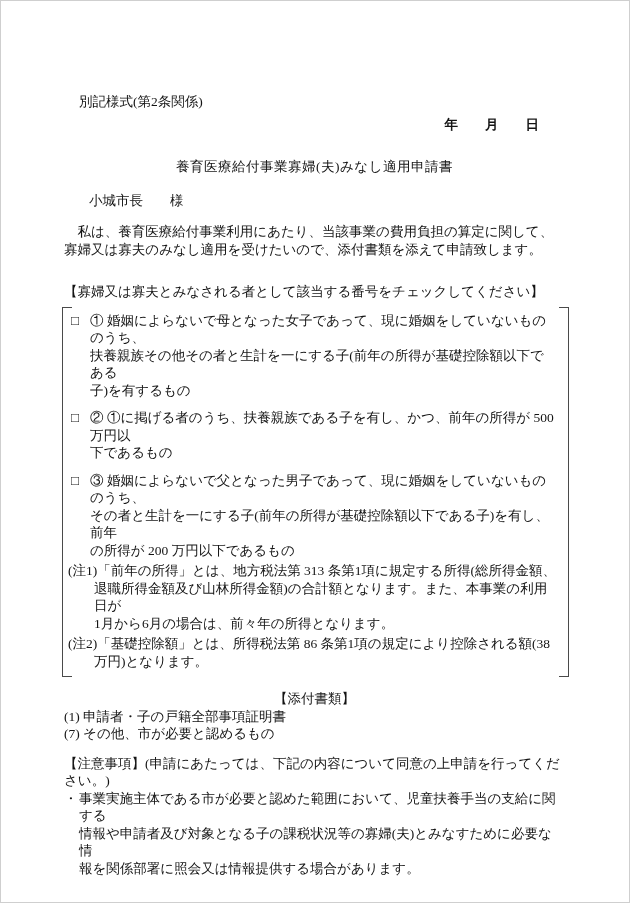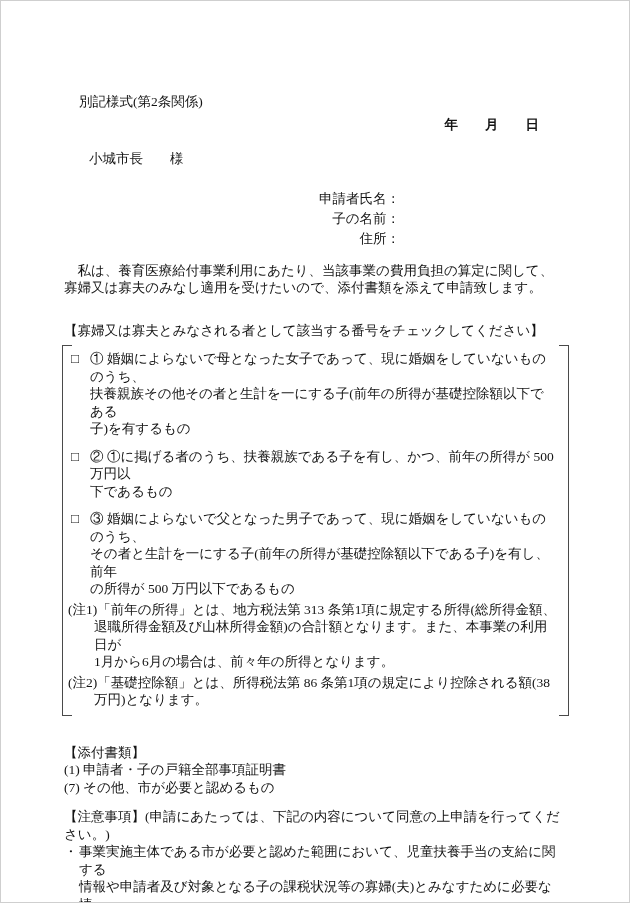--- a/index.html
+++ b/index.html
@@ -14,59 +14,55 @@
   }
   .page {
     position: relative;
     padding: 92px 64px 0 63px;
     font-size: 13.5px;
     line-height: 17.5px;
   }
   .form-code { padding-left: 15px; }
   .date-line { margin-top: 5px; text-align: right; padding-right: 26px; font-weight: bold; }
   .doc-title { margin-top: 25px; text-align: center; letter-spacing: 0.5px; }
-  .addressee { margin-top: 17px; padding-left: 25px; }
+  .addressee { margin-top: 17px; padding-left: 25px; font-family: Liberation Mono, monospace; }
   .applicant { margin-top: 21px; width: 336px; text-align: right; line-height: 20px; }
   .intro { margin-top: 13px; white-space: pre-wrap; }
   .check-header { margin-top: 25px; }
 
   .bracket-box { position: relative; margin-top: 6px; padding: 5px 8px 7px 7px; }
   .bracket { position: absolute; top: 0; bottom: 0; width: 9px; }
   .bracket-left  { left: -2px;  border-left: 1.5px solid #4a4a4a;  border-top: 1.5px solid #4a4a4a; border-bottom: 1.5px solid #4a4a4a; }
   .bracket-right { right: -4px; border-right: 1.5px solid #4a4a4a; border-top: 1.5px solid #4a4a4a; border-bottom: 1.5px solid #4a4a4a; }
 
   .cb-item { display: flex; align-items: flex-start; }
   .cb-item + .cb-item { margin-top: 10px; }
   .cb { flex: 0 0 auto; width: 14px; margin-right: 5px; cursor: pointer; }
   .cb-text { white-space: pre-wrap; }
   .note { margin-top: 3px; margin-left: -3px; padding-left: 26px; text-indent: -26px; white-space: pre-wrap; }
 
-  .attach-header { margin-top: 28px; }
+  .attach-header { margin-top: 13px; text-align: center; }
   .notice-header { margin-top: 12px; }
   .bullet { display: flex; align-items: flex-start; }
   .bullet-marker { flex: 0 0 auto; width: 15px; }
   .bullet-text { white-space: pre-wrap; }
 </style>
 </head>
 <body>
 
 <div class="page">
 
   <div class="form-code">別記様式(第2条関係)</div>
 
   <div class="date-line">年　　月　　日</div>
 
+  <div class="doc-title">養育医療給付事業寡婦(夫)みなし適用申請書</div>
 
   <div class="addressee">小城市長　　様</div>
 
-  <div class="applicant">
-    <div>申請者氏名：</div>
-    <div>子の名前：</div>
-    <div>住所：</div>
-  </div>
 
   <div class="intro">　私は、養育医療給付事業利用にあたり、当該事業の費用負担の算定に関して、
 寡婦又は寡夫のみなし適用を受けたいので、添付書類を添えて申請致します。</div>
 
   <div class="check-header">【寡婦又は寡夫とみなされる者として該当する番号をチェックしてください】</div>
 
   <div class="bracket-box">
     <div class="bracket bracket-left"></div>
     <div class="bracket bracket-right"></div>
 
@@ -80,21 +76,21 @@
     <div class="cb-item">
       <span class="cb">□</span>
       <div class="cb-text">② ①に掲げる者のうち、扶養親族である子を有し、かつ、前年の所得が 500 万円以
 下であるもの</div>
     </div>
 
     <div class="cb-item">
       <span class="cb">□</span>
       <div class="cb-text">③ 婚姻によらないで父となった男子であって、現に婚姻をしていないもののうち、
 その者と生計を一にする子(前年の所得が基礎控除額以下である子)を有し、前年
-の所得が 500 万円以下であるもの</div>
+の所得が 200 万円以下であるもの</div>
     </div>
 
     <div class="note">(注1)「前年の所得」とは、地方税法第 313 条第1項に規定する所得(総所得金額、
 退職所得金額及び山林所得金額)の合計額となります。また、本事業の利用日が
 1月から6月の場合は、前々年の所得となります。</div>
     <div class="note">(注2)「基礎控除額」とは、所得税法第 86 条第1項の規定により控除される額(38
 万円)となります。</div>
   </div>
 
   <div class="attach-header">【添付書類】</div>

